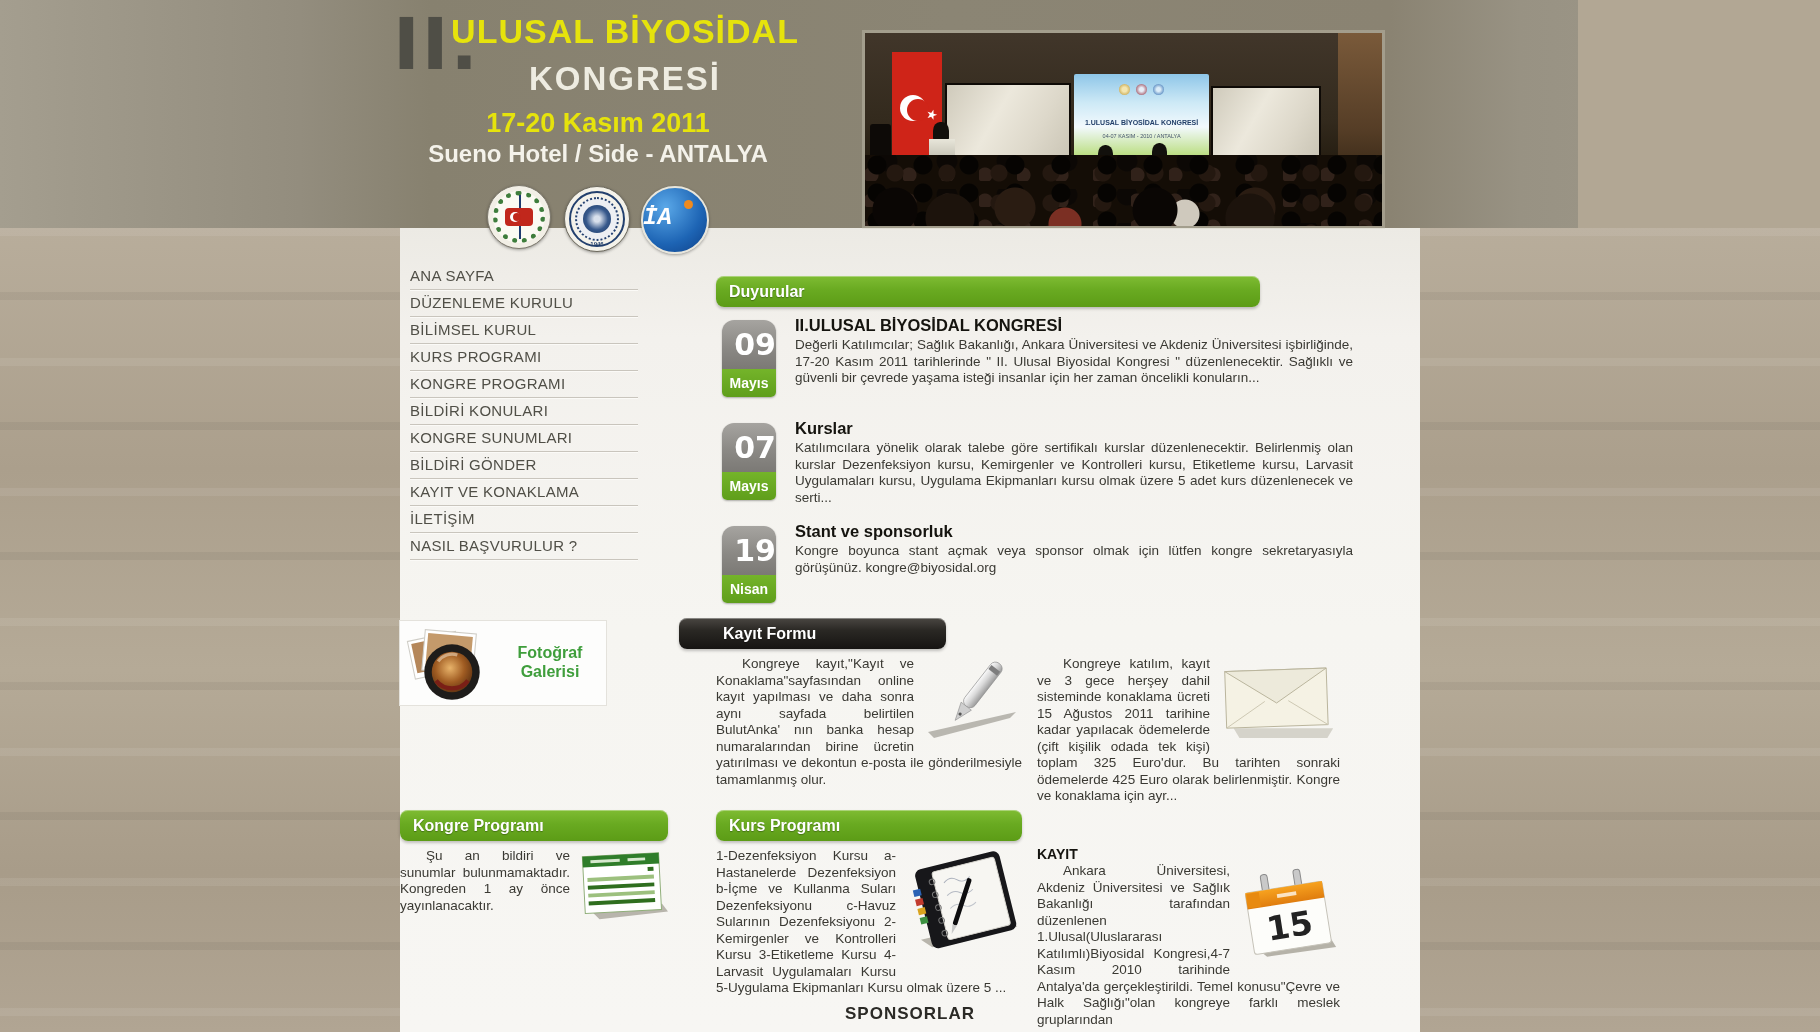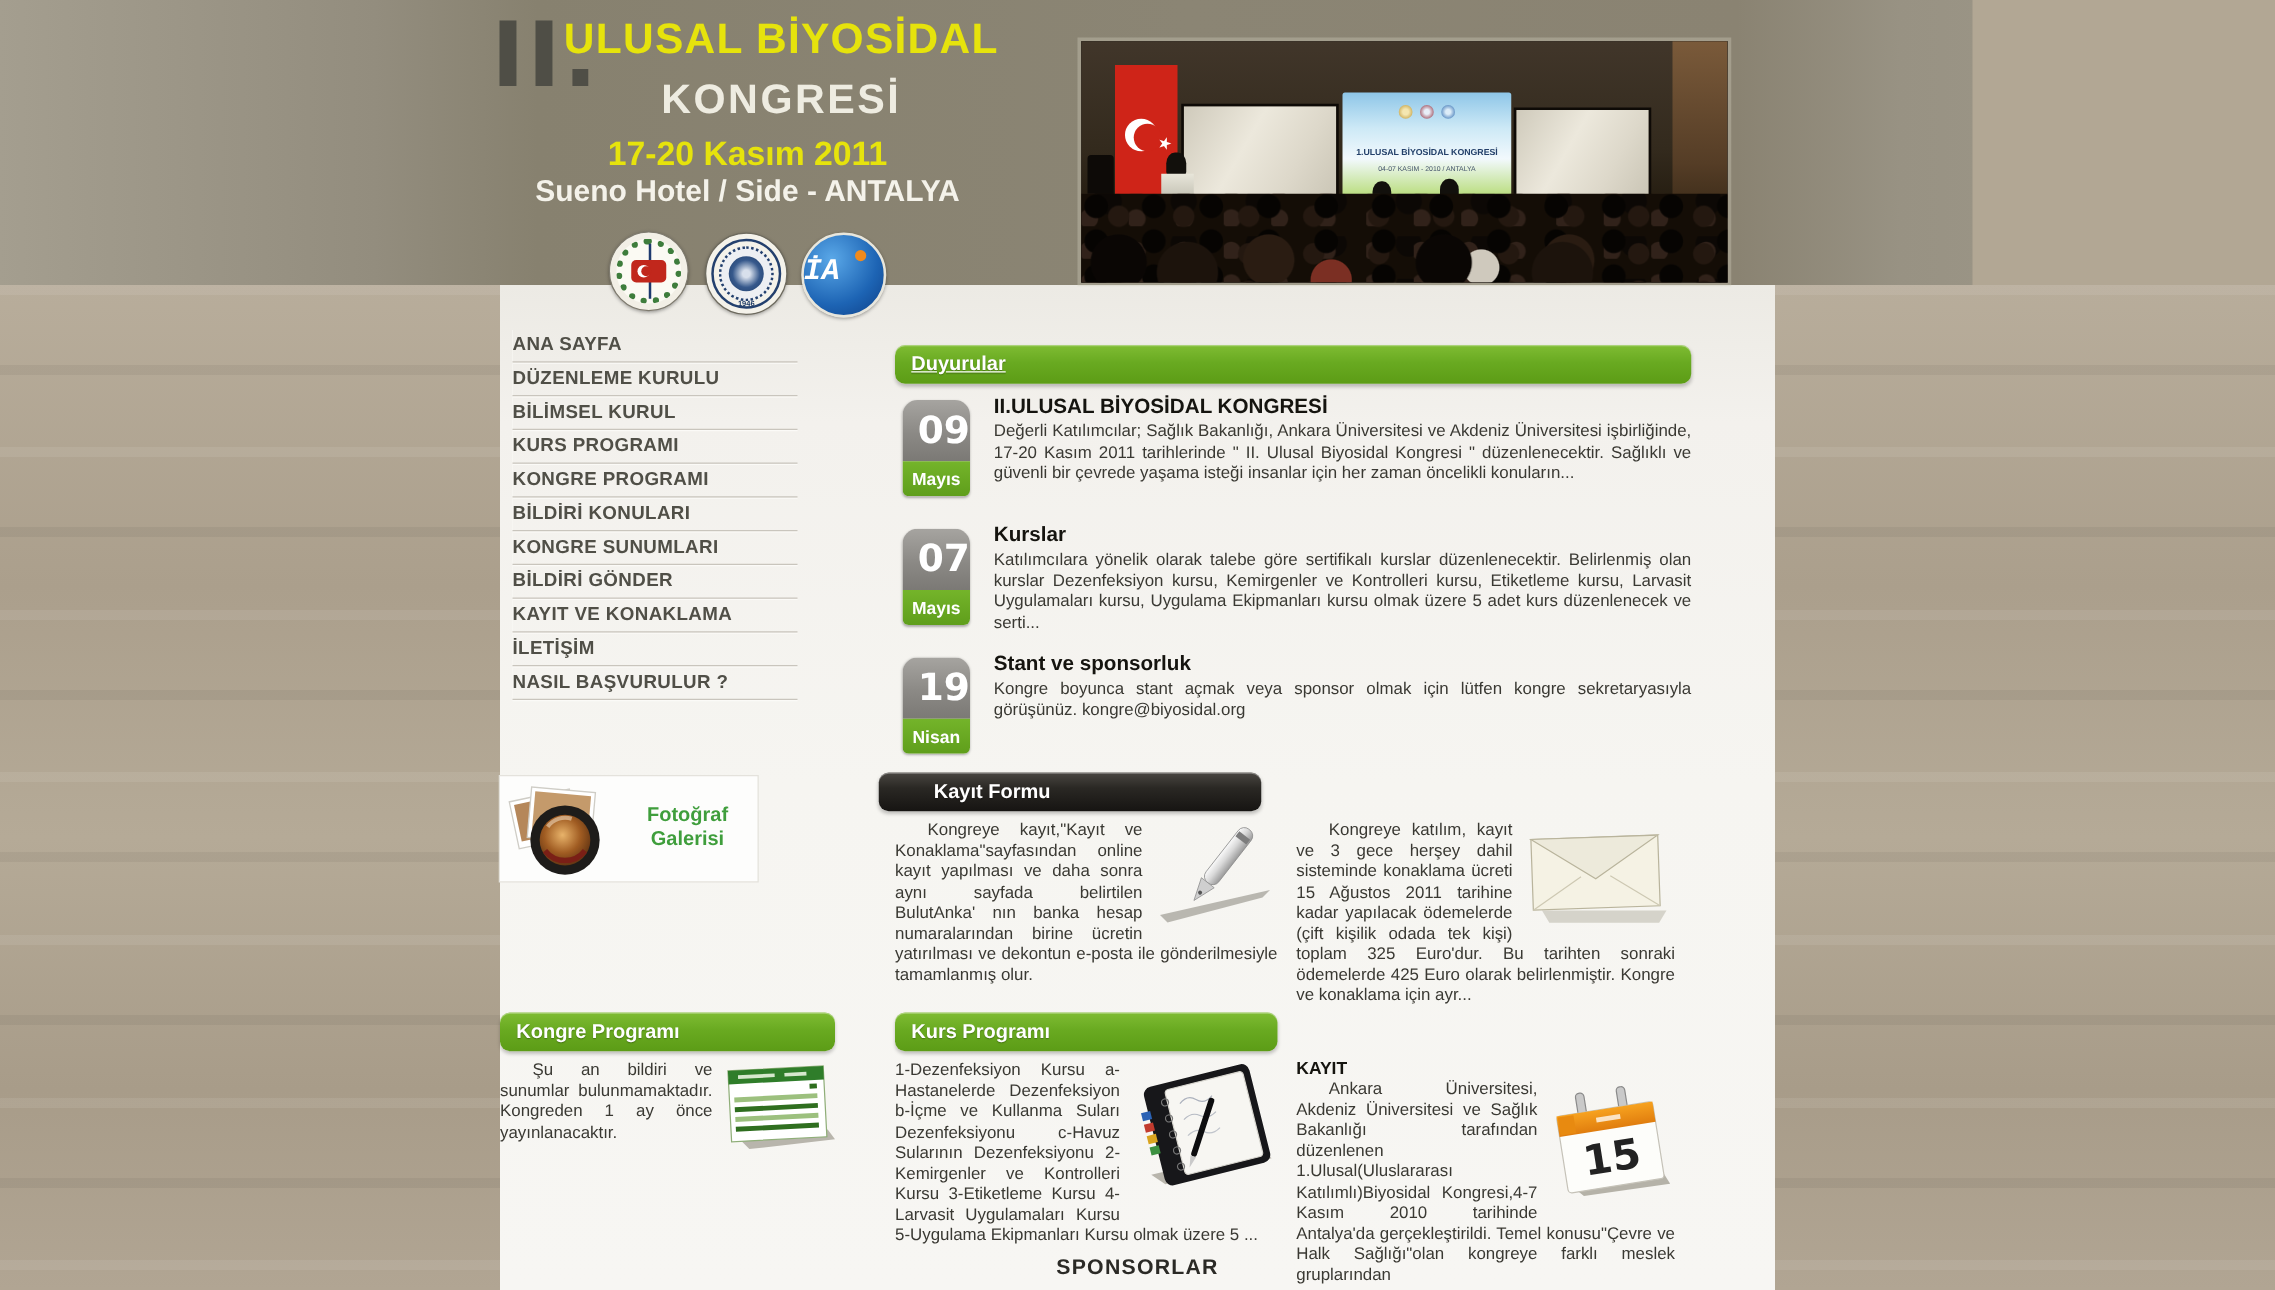--- a/index.html
+++ b/index.html
@@ -71,21 +71,21 @@
   .ph-aud-front{position:absolute;left:0;bottom:0;width:100%;height:22%;background-color:transparent;
     background-image:
       radial-gradient(circle at 30px 26px,#0a0604 22px,transparent 23px),
       radial-gradient(circle at 85px 34px,#1c130c 24px,transparent 25px),
       radial-gradient(circle at 150px 24px,#2a1c12 20px,transparent 21px),
       radial-gradient(circle at 200px 40px,#7b2f23 16px,transparent 17px),
       radial-gradient(circle at 320px 30px,#cfc9bd 14px,transparent 15px);
     background-size:260px 64px,300px 70px,240px 60px,520px 80px,640px 76px;}
   
   .sidebar{position:absolute;left:410px;top:263px;width:228px;}
-  .nav-item{height:26px;line-height:26px;font-size:15px;font-weight:bold;color:#504f47;letter-spacing:.3px;
+  .nav-item{height:26px;line-height:26px;font-size:15px;font-weight:normal;color:#504f47;letter-spacing:.3px;
     border-bottom:1px solid #c9c5bd;box-shadow:0 1px 0 #fbfaf7;cursor:pointer;}
   
   .gallery{position:absolute;left:400px;top:621px;width:206px;height:84px;background:#fdfdfc;cursor:pointer;box-shadow:0 0 0 1px #e4e2dc;}
   .gallery svg{position:absolute;left:4px;top:2px;}
   .gallery .lbl{position:absolute;right:12px;top:22px;width:88px;text-align:center;font-size:16px;line-height:19px;font-weight:bold;color:#3f9e3c;}
   
   .bar{position:absolute;height:31px;border-radius:8px;color:#fff;font-weight:bold;font-size:16px;line-height:31px;
     padding-left:13px;box-sizing:border-box;text-shadow:0 1px 1px rgba(0,0,0,.3);
     box-shadow:inset 0 1px 0 rgba(255,255,255,.35),0 2px 3px rgba(0,0,0,.22);}
   .green{background:linear-gradient(180deg,#7fbc33,#69aa21 45%,#5c9c16);}
@@ -210,21 +210,21 @@
           <rect x="21" y="11" width="42" height="30" fill="#c49a6b"></rect>
         </g>
       <circle cx="45" cy="46" r="26" fill="#1e1c1a"></circle>
       <circle cx="45" cy="46" r="19" fill="url(#lensg)"></circle>
       <path d="M 30 54 A 19 19 0 0 0 60 54" stroke="#7a1f16" stroke-width="4" fill="none"></path>
       <path d="M 32 36 A 16 16 0 0 1 50 30" stroke="#f4e2c8" stroke-width="3" fill="none" opacity="0.55"></path>
     </svg>
     <div class="lbl">Fotoğraf Galerisi</div>
   </div>
 
-  <div class="bar green" style="left:716px;top:276px;width:637px;text-decoration:underline;">Duyurular</div>
+  <div class="bar green" style="left:716px;top:276px;width:544px;">Duyurular</div>
 
   <div class="news" style="top:316px;height:100px;">
     <div class="badge">
       <div class="day">09</div>
       <div class="month">Mayıs</div>
     </div>
     <div class="news-body">
       <div class="news-title">II.ULUSAL BİYOSİDAL KONGRESİ</div>
       <div class="news-text txt">Değerli Katılımcılar;   Sağlık Bakanlığı, Ankara Üniversitesi ve Akdeniz Üniversitesi işbirliğinde, 17-20 Kasım 2011 tarihlerinde " II. Ulusal Biyosidal Kongresi " düzenlenecektir. Sağlıklı ve güvenli bir çevrede yaşama isteği insanlar için her zaman öncelikli konuların...</div>
     </div>
@@ -245,21 +245,21 @@
     <div class="badge">
       <div class="day">19</div>
       <div class="month">Nisan</div>
     </div>
     <div class="news-body">
       <div class="news-title">Stant ve sponsorluk</div>
       <div class="news-text txt">Kongre boyunca stant açmak veya sponsor olmak için lütfen kongre sekretaryasıyla görüşünüz. kongre@biyosidal.org</div>
     </div>
   </div>
 
-  <div class="bar dark" style="left:703px;top:618px;width:306px;padding-left:44px;">Kayıt Formu</div>
+  <div class="bar dark" style="left:679px;top:618px;width:267px;padding-left:44px;">Kayıt Formu</div>
   <div class="boxbody" style="left:716px;top:656px;width:306px;">
     <div class="fl">
       <svg width="100" height="88" viewBox="0 0 100 88">
         <defs>
             <linearGradient id="peng" x1="0" y1="0" x2="1" y2="0">
           <stop offset="0%" stop-color="#fafafa"></stop>
               <stop offset="45%" stop-color="#d9d9d9"></stop>
               <stop offset="100%" stop-color="#9a9a9a"></stop>
         </linearGradient>
           </defs>

